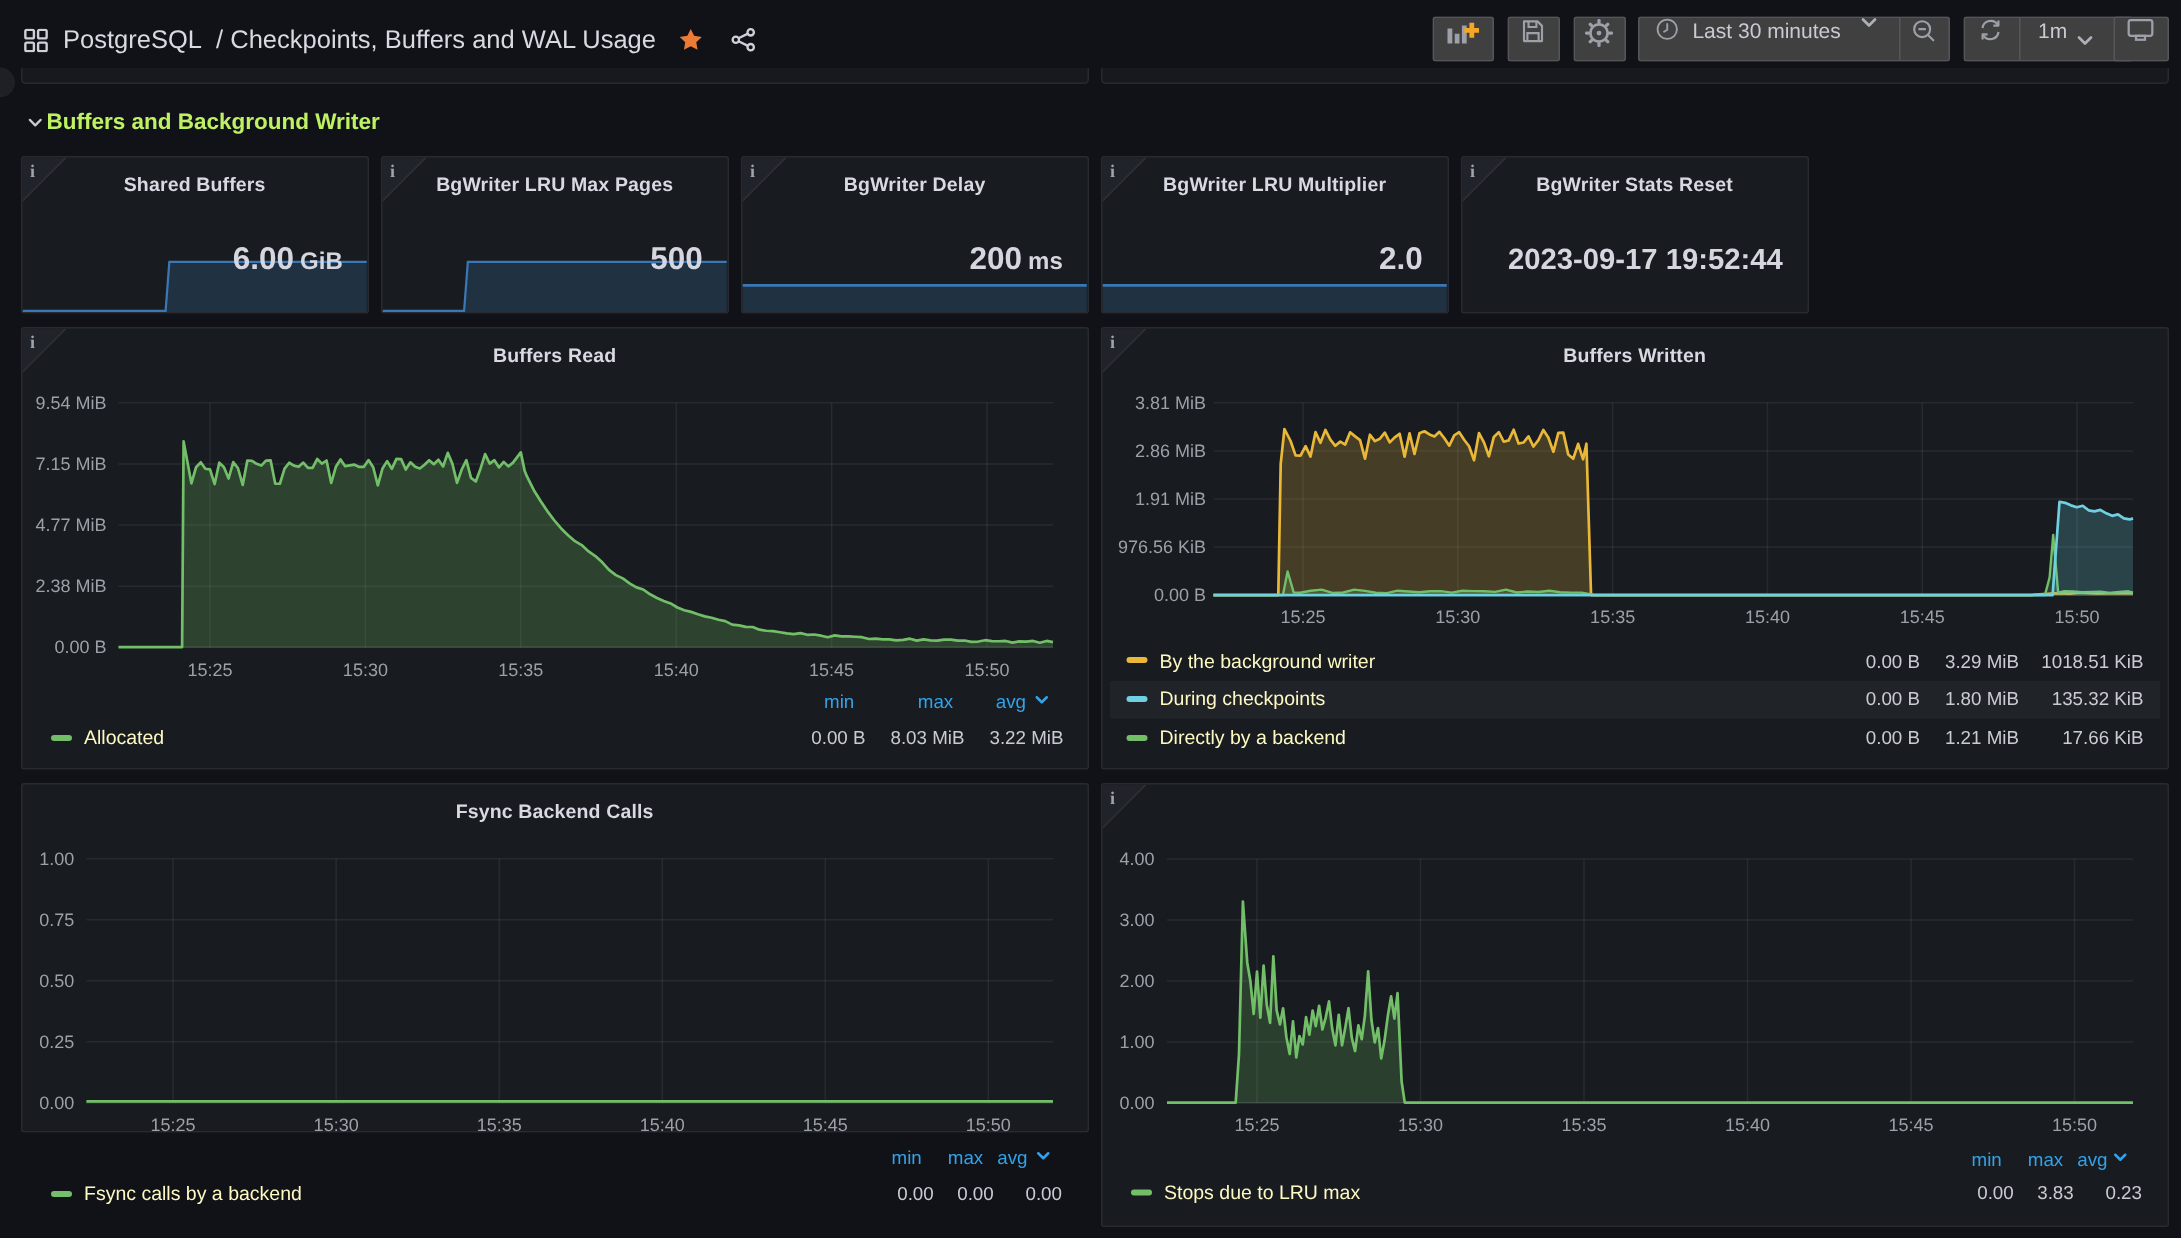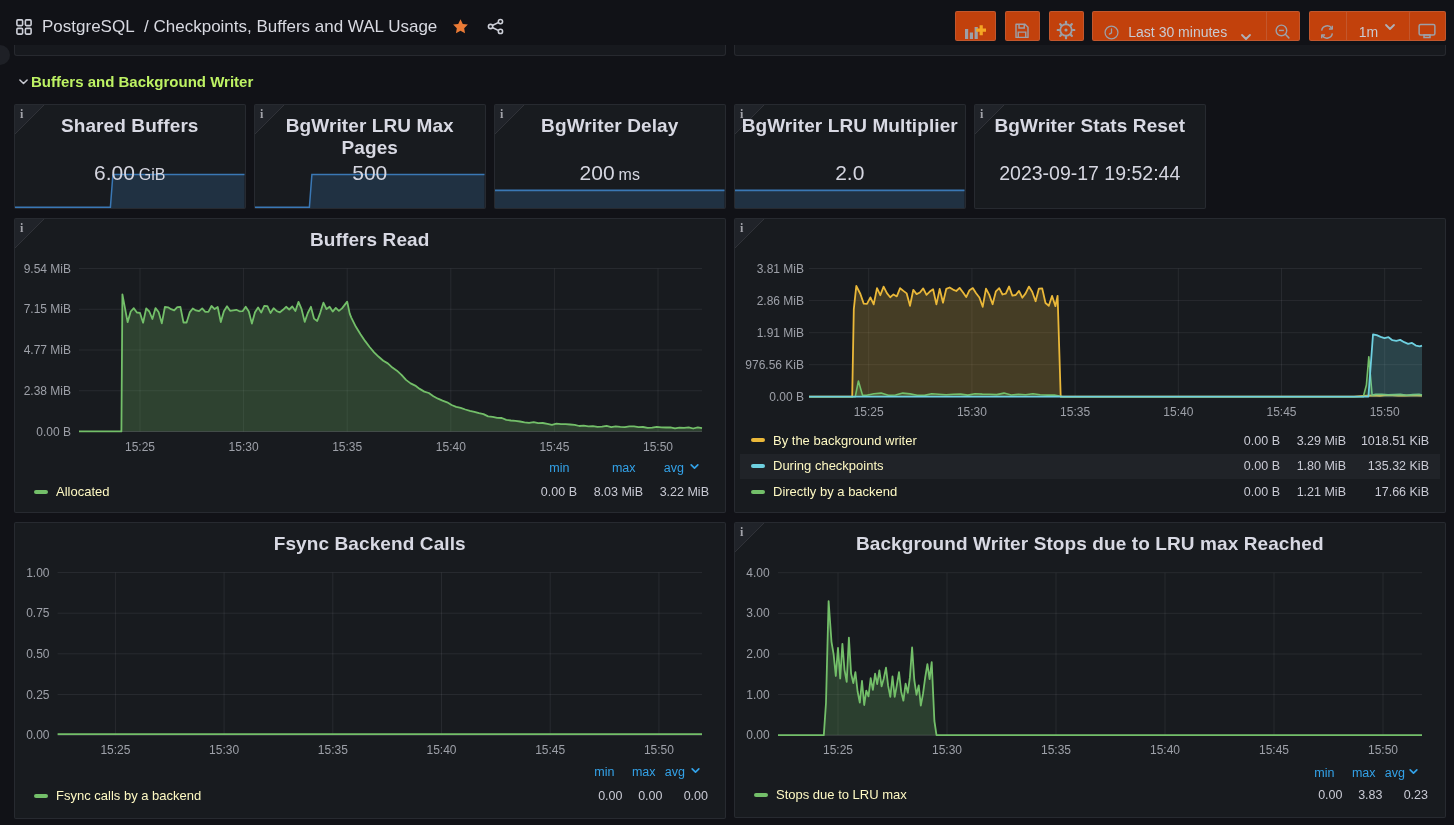--- a/index.html
+++ b/index.html
@@ -1,30 +1,30 @@
 <!DOCTYPE html>
 <html><head><meta charset="utf-8"><style>
 * { margin:0; padding:0; box-sizing:border-box; }
 html,body { width:1454px; height:825px; background:#111217; font-family:"Liberation Sans", sans-serif; overflow:hidden; position:relative; }
 .abs { position:absolute; }
 .chv { position:absolute; display:flex; line-height:0; }
 .panel { position:absolute; background:#181b1f; border:1px solid rgba(204,204,220,0.09); border-radius:2px; }
-.ptitle { position:absolute; left:0; right:0; top:10px; text-align:center; font-size:19px; font-weight:700; color:#d8d9e3; letter-spacing:0.1px; }
+.ptitle { position:absolute; left:0; right:0; top:10px; text-align:center; font-size:13px; font-weight:700; color:#d8d9e3; letter-spacing:0.1px; }
 .fold { position:absolute; left:0; top:0; width:30px; height:30px; }
 .ii { position:absolute; left:5px; top:2px; font-family:"Liberation Serif", serif; font-style:normal; font-weight:700; font-size:12px; color:#a3a4ab; }
-.statval { position:absolute; left:0; right:0; text-align:center; font-weight:400; color:#d5d6e0; white-space:nowrap; line-height:24px; }
+.statval { position:absolute; left:0; right:16px; text-align:right; font-weight:700; color:#d5d6e0; white-space:nowrap; line-height:24px; }
 .statval .big { font-size:21px; }
 .statval .unit { font-size:16px; margin-left:4px; }
 .ax { font-size:12px; fill:#9da0a8; font-family:"Liberation Sans", sans-serif; }
 .leg { position:absolute; font-size:13px; color:#fef9c3; white-space:nowrap; }
 .leg .dash { display:inline-block; width:14px; height:4px; border-radius:2px; vertical-align:middle; margin-right:8px; position:relative; top:-1px; }
 .lval { position:absolute; font-size:12.5px; color:#c9cad4; text-align:right; }
 .lhead { position:absolute; font-size:12.5px; font-weight:500; color:#33a2e8; text-align:right; }
 .navtitle { position:absolute; left:42px; top:16.5px; font-size:17px; font-weight:500; color:#d8d9e1; letter-spacing:0; }
-.btn { position:absolute; top:10.5px; height:30.5px; background:#c2410c; border:1px solid rgba(204,204,220,0.16); border-radius:2px; display:flex; align-items:flex-end; justify-content:center; }
+.btn { position:absolute; top:10.5px; height:30.5px; background:#404040; border:1px solid rgba(204,204,220,0.16); border-radius:2px; display:flex; align-items:flex-start; justify-content:center; }
 .btxt { font-size:14px; font-weight:500; color:#c9cad2; }
 .rowhdr { position:absolute; font-size:15px; font-weight:700; color:#bef264; }
 </style></head><body>
 
 <div class="abs" style="left:-10px; top:45px; width:20px; height:20px; border-radius:50%; background:#1e2026;"></div>
 <div class="abs" style="left:14px; top:45px; width:711.5px; height:11px; background:#17191e; border:1px solid rgba(204,204,220,0.09); border-top:none; border-radius:0 0 3px 3px;"></div>
 <div class="abs" style="left:734px; top:45px; width:711.5px; height:11px; background:#17191e; border:1px solid rgba(204,204,220,0.09); border-top:none; border-radius:0 0 3px 3px;"></div>
 <svg class="abs" style="left:16px; top:19px;" width="16" height="16" viewBox="0 0 16 16">
 <rect x="0.9" y="0.9" width="5.7" height="5.7" rx="1" fill="none" stroke="#ced0d9" stroke-width="1.6"></rect>
 <rect x="9.4" y="0.9" width="5.7" height="5.7" rx="1" fill="none" stroke="#ced0d9" stroke-width="1.6"></rect>
@@ -217,20 +217,21 @@
     </div>
 <div class="lval" style="right:147.5px; top:266px;">0.00 B</div>
 <div class="lval" style="right:81.5px; top:266px;">8.03 MiB</div>
 <div class="lval" style="right:15.5px; top:266px;">3.22 MiB</div>
 </div>
 <div class="panel" style="left:734px; top:217.5px; width:711.5px; height:295.5px;">
 <div class="fold"><svg width="30" height="30">
         <polygon points="0,0 29,0 0,29" fill="#202329"></polygon>
         <line x1="29" y1="0" x2="0" y2="29" stroke="#303238" stroke-width="1"></line>
       </svg><span class="ii">i</span></div>
+<div class="ptitle">Buffers Written</div>
 <svg class="abs" style="left:0; top:0;" width="709.5" height="293.5" viewBox="0 0 709.5 293.5">
 <line x1="74" y1="49.5" x2="687" y2="49.5" stroke="rgba(204,204,220,0.085)" stroke-width="1"></line>
 <line x1="74" y1="81.6" x2="687" y2="81.6" stroke="rgba(204,204,220,0.085)" stroke-width="1"></line>
 <line x1="74" y1="113.7" x2="687" y2="113.7" stroke="rgba(204,204,220,0.085)" stroke-width="1"></line>
 <line x1="74" y1="145.7" x2="687" y2="145.7" stroke="rgba(204,204,220,0.085)" stroke-width="1"></line>
 <line x1="74" y1="177.8" x2="687" y2="177.8" stroke="rgba(204,204,220,0.085)" stroke-width="1"></line>
 <line x1="133.7" y1="49.5" x2="133.7" y2="177.8" stroke="rgba(204,204,220,0.085)" stroke-width="1"></line>
 <line x1="236.9" y1="49.5" x2="236.9" y2="177.8" stroke="rgba(204,204,220,0.085)" stroke-width="1"></line>
 <line x1="340.1" y1="49.5" x2="340.1" y2="177.8" stroke="rgba(204,204,220,0.085)" stroke-width="1"></line>
 <line x1="443.3" y1="49.5" x2="443.3" y2="177.8" stroke="rgba(204,204,220,0.085)" stroke-width="1"></line>
@@ -262,21 +263,21 @@
 <div class="abs" style="left:5px; right:5px; top:235.4px; height:25px; background:rgba(204,204,220,0.05);"></div>
 <div class="leg" style="left:16px; top:239.9px;"><span class="dash" style="background:#6ED0E0;"></span>During checkpoints</div>
 <div class="lval" style="right:164.5px; top:240.9px;">0.00 B</div>
 <div class="lval" style="right:98.5px; top:240.9px;">1.80 MiB</div>
 <div class="lval" style="right:15.5px; top:240.9px;">135.32 KiB</div>
 <div class="leg" style="left:16px; top:265.7px;"><span class="dash" style="background:#73BF69;"></span>Directly by a backend</div>
 <div class="lval" style="right:164.5px; top:266.7px;">0.00 B</div>
 <div class="lval" style="right:98.5px; top:266.7px;">1.21 MiB</div>
 <div class="lval" style="right:15.5px; top:266.7px;">17.66 KiB</div>
 </div>
-<div class="panel" style="left:14px; top:522px; width:711.5px; height:297px;">
+<div class="panel" style="left:14px; top:522px; width:711.5px; height:233px;">
 
 <div class="ptitle">Fsync Backend Calls</div>
 <svg class="abs" style="left:0; top:0;" width="709.5" height="293.5" viewBox="0 0 709.5 293.5">
 <line x1="42.6" y1="49.5" x2="687" y2="49.5" stroke="rgba(204,204,220,0.085)" stroke-width="1"></line>
 <line x1="42.6" y1="90.2" x2="687" y2="90.2" stroke="rgba(204,204,220,0.085)" stroke-width="1"></line>
 <line x1="42.6" y1="130.8" x2="687" y2="130.8" stroke="rgba(204,204,220,0.085)" stroke-width="1"></line>
 <line x1="42.6" y1="171.5" x2="687" y2="171.5" stroke="rgba(204,204,220,0.085)" stroke-width="1"></line>
 <line x1="42.6" y1="212.2" x2="687" y2="212.2" stroke="rgba(204,204,220,0.085)" stroke-width="1"></line>
 <line x1="100.4" y1="49.5" x2="100.4" y2="212.2" stroke="rgba(204,204,220,0.085)" stroke-width="1"></line>
 <line x1="209.1" y1="49.5" x2="209.1" y2="212.2" stroke="rgba(204,204,220,0.085)" stroke-width="1"></line>
@@ -309,21 +310,20 @@
     </div>
 <div class="lval" style="right:102px; top:265.5px;">0.00</div>
 <div class="lval" style="right:62px; top:265.5px;">0.00</div>
 <div class="lval" style="right:16.5px; top:265.5px;">0.00</div>
 </div>
 <div class="panel" style="left:734px; top:522px; width:711.5px; height:295.5px;">
 <div class="fold"><svg width="30" height="30">
         <polygon points="0,0 29,0 0,29" fill="#202329"></polygon>
         <line x1="29" y1="0" x2="0" y2="29" stroke="#303238" stroke-width="1"></line>
       </svg><span class="ii">i</span></div>
-<div class="ptitle">Background Writer Stops due to LRU max Reached</div>
 <svg class="abs" style="left:0; top:0;" width="709.5" height="293.5" viewBox="0 0 709.5 293.5">
 <line x1="43" y1="49.7" x2="687" y2="49.7" stroke="rgba(204,204,220,0.085)" stroke-width="1"></line>
 <line x1="43" y1="90.3" x2="687" y2="90.3" stroke="rgba(204,204,220,0.085)" stroke-width="1"></line>
 <line x1="43" y1="131" x2="687" y2="131" stroke="rgba(204,204,220,0.085)" stroke-width="1"></line>
 <line x1="43" y1="171.6" x2="687" y2="171.6" stroke="rgba(204,204,220,0.085)" stroke-width="1"></line>
 <line x1="43" y1="212.2" x2="687" y2="212.2" stroke="rgba(204,204,220,0.085)" stroke-width="1"></line>
 <line x1="103" y1="49.7" x2="103" y2="212.2" stroke="rgba(204,204,220,0.085)" stroke-width="1"></line>
 <line x1="212" y1="49.7" x2="212" y2="212.2" stroke="rgba(204,204,220,0.085)" stroke-width="1"></line>
 <line x1="321" y1="49.7" x2="321" y2="212.2" stroke="rgba(204,204,220,0.085)" stroke-width="1"></line>
 <line x1="430" y1="49.7" x2="430" y2="212.2" stroke="rgba(204,204,220,0.085)" stroke-width="1"></line>

